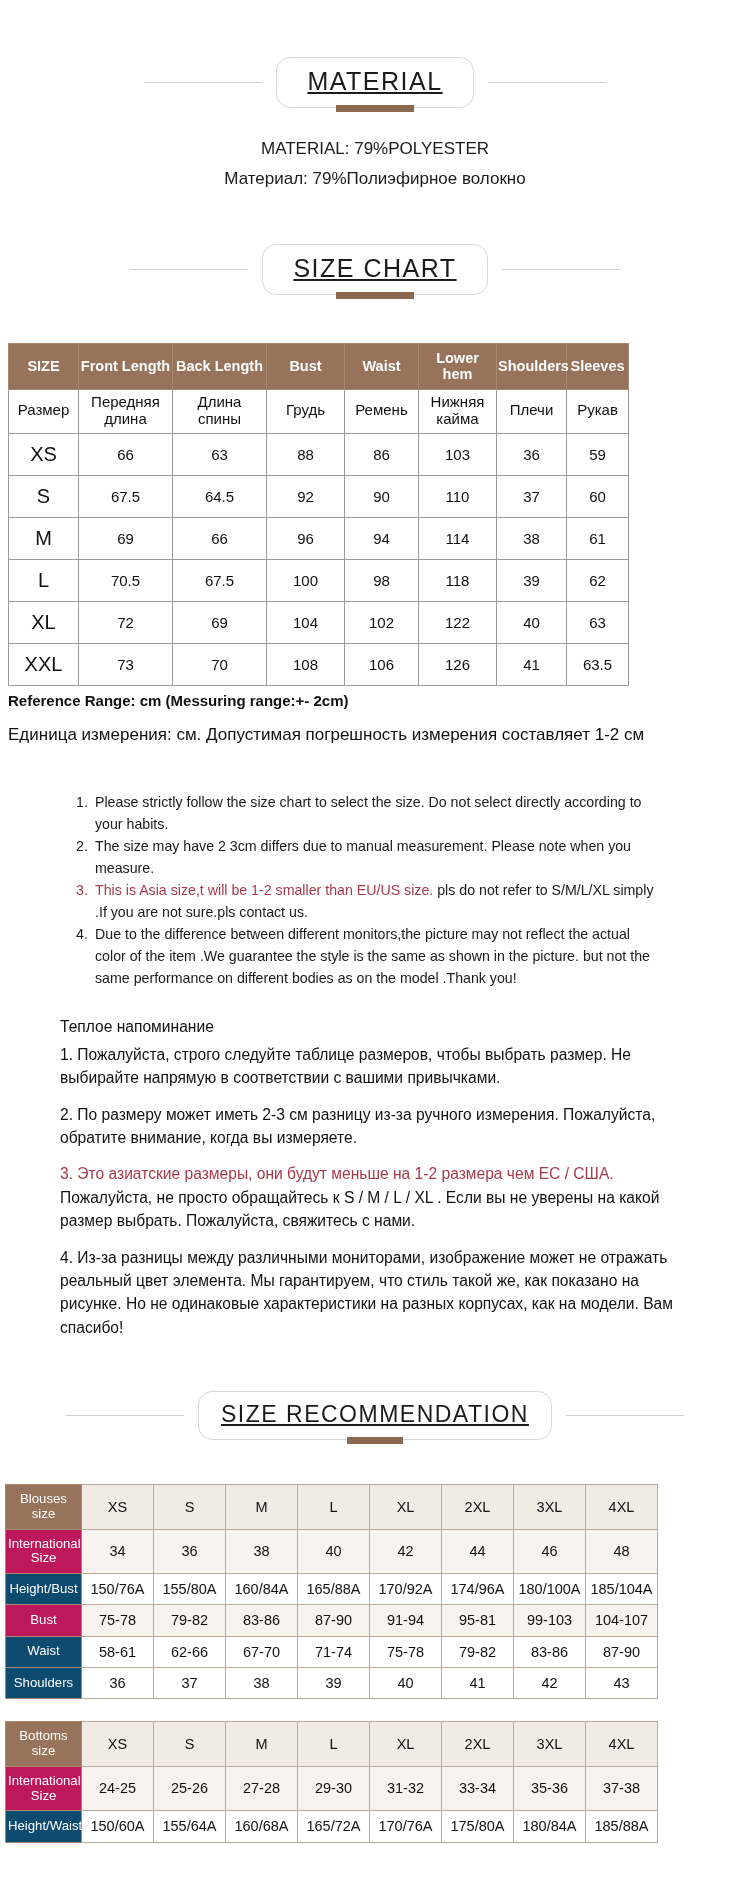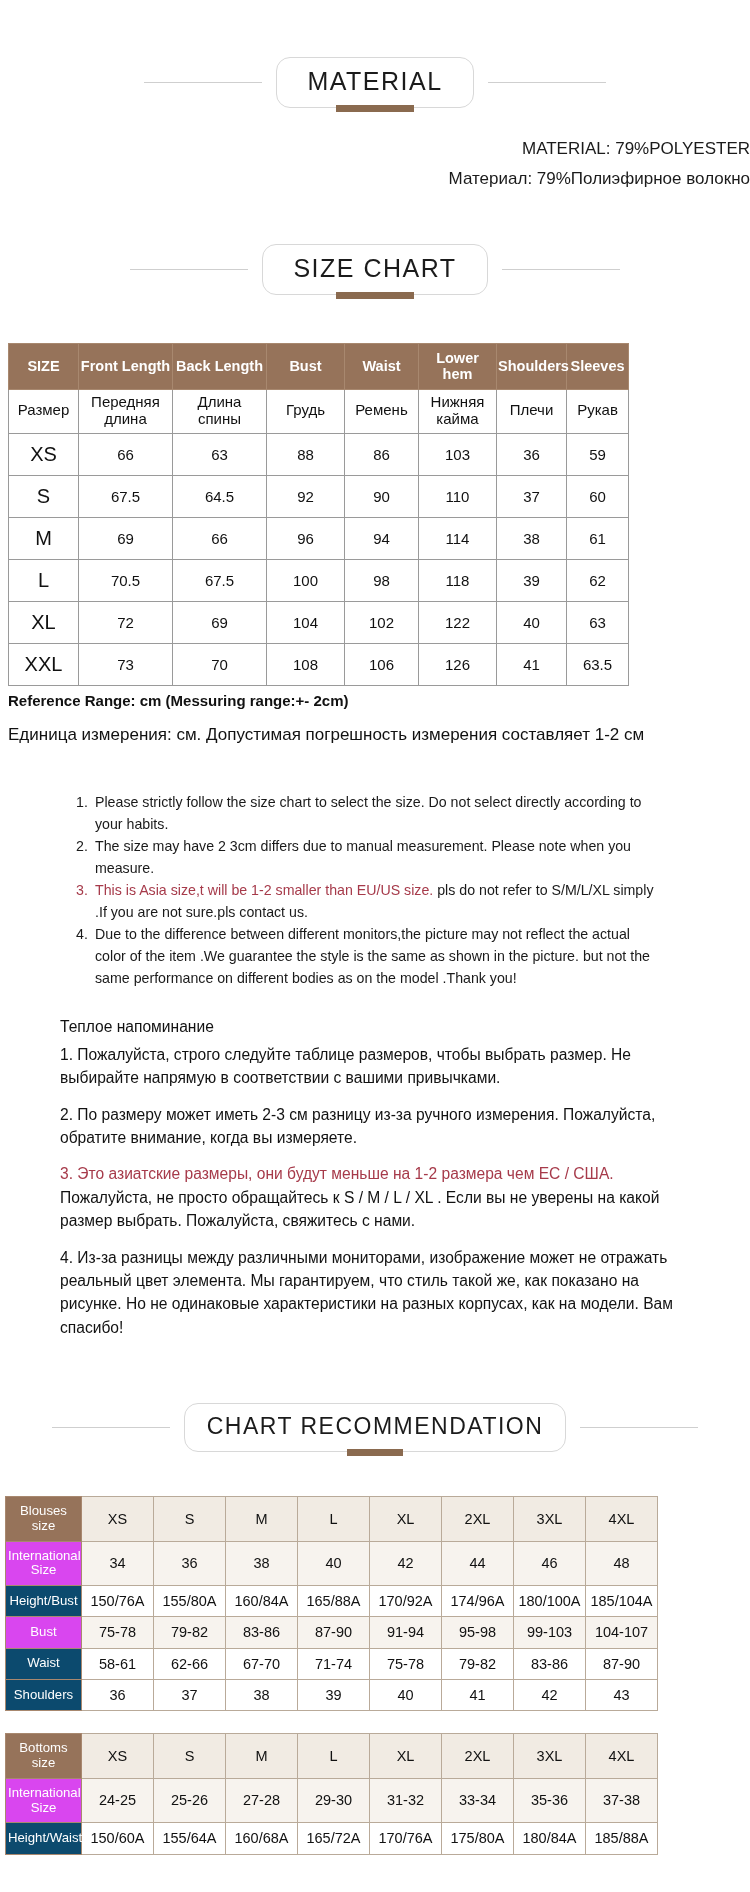--- a/index.html
+++ b/index.html
@@ -31,35 +31,36 @@
     border: 1px solid #d8d8d8;
     border-radius: 14px;
     padding: 9px 30px 11px 30px;
     font-size: 25px;
     letter-spacing: 1.5px;
     color: #1b1b1b;
     font-weight: 400;
     text-align: center;
     background: #fff;
     white-space: nowrap;
+    text-decoration: underline;
   }
   .banner .accent {
     position: absolute;
     left: 50%;
     transform: translateX(-50%);
     bottom: -4px;
     width: 78px;
     height: 7px;
     background: #8a6a4f;
   }
   .banner.wide .pill { padding: 9px 22px 11px 22px; font-size: 23px; }
 
   
   .material-lines {
-    text-align: right;
+    text-align: center;
     margin-top: 26px;
     line-height: 1.75;
   }
   .material-lines div {
     font-size: 17px;
     color: #1b1b1b;
   }
 
   
   table.sizechart {
@@ -132,21 +133,21 @@
   
   .reminder-ru {
     margin: 26px 0 0 60px;
     font-size: 15.6px;
     line-height: 1.5;
     color: #121212;
     width: 620px;
   }
   .reminder-ru .title { margin-bottom: 4px; }
   .reminder-ru p { margin-bottom: 13px; }
-  .reminder-ru p:last-child { margin-bottom: 12px; }
+  .reminder-ru p:last-child { margin-bottom: 0; }
 
   
   table.rec {
     border-collapse: collapse;
     width: 653px;
     margin: 0 0 0 5px;
     table-layout: fixed;
   }
   table.rec td {
     border: 1px solid #b9aa99;
@@ -160,21 +161,21 @@
     background: #0c4a6e;
     color: #ffffff;
     font-size: 13.2px;
     font-weight: 400;
     width: 76px;
     border: 1px solid #a8886f;
   }
   table.rec tr.headrow td { background: #f1ebe3; }
   table.rec tr.headrow td.rowhead { background: #96735a; }
   table.rec tr.alt td { background: #f7f3ee; }
-  table.rec tr.alt td.rowhead { background: #d946ef; }
+  table.rec tr.alt td.rowhead { background: #be185d; }
 </style>
 </head>
 <body>
 
 <div style="height:57px"></div>
 <div class="banner">
   <div class="rule"></div>
   <div class="pill-wrap">
     <div class="pill">MATERIAL</div>
     <div class="accent"></div>
@@ -312,21 +313,21 @@
   <p>1. Пожалуйста, строго следуйте таблице размеров, чтобы выбрать размер. Не выбирайте напрямую в соответствии с вашими привычками.</p>
   <p>2. По размеру может иметь 2-3 см разницу из-за ручного измерения. Пожалуйста, обратите внимание, когда вы измеряете.</p>
   <p><span class="red">3. Это азиатские размеры, они будут меньше на 1-2 размера чем ЕС / США.</span><span> Пожалуйста, не просто обращайтесь к S / M / L / XL . Если вы не уверены на какой размер выбрать. Пожалуйста, свяжитесь с нами.</span></p>
   <p>4. Из-за разницы между различными мониторами, изображение может не отражать реальный цвет элемента. Мы гарантируем, что стиль такой же, как показано на рисунке. Но не одинаковые характеристики на разных корпусах, как на модели. Вам спасибо!</p>
 </div>
 
 <div style="height:52px"></div>
 <div class="banner wide">
   <div class="rule"></div>
   <div class="pill-wrap">
-    <div class="pill">CHART RECOMMENDATION</div>
+    <div class="pill">SIZE RECOMMENDATION</div>
     <div class="accent" style="width:56px"></div>
   </div>
   <div class="rule"></div>
 </div>
 
 <div style="height:44px"></div>
 
 <table class="rec">
   <tbody>
     <tr class="headrow">
@@ -362,21 +363,21 @@
       <td>180/100A</td>
       <td>185/104A</td>
     </tr>
     <tr class="alt">
       <td class="rowhead">Bust</td>
       <td>75-78</td>
       <td>79-82</td>
       <td>83-86</td>
       <td>87-90</td>
       <td>91-94</td>
-      <td>95-98</td>
+      <td>95-81</td>
       <td>99-103</td>
       <td>104-107</td>
     </tr>
     <tr>
       <td class="rowhead">Waist</td>
       <td>58-61</td>
       <td>62-66</td>
       <td>67-70</td>
       <td>71-74</td>
       <td>75-78</td>

